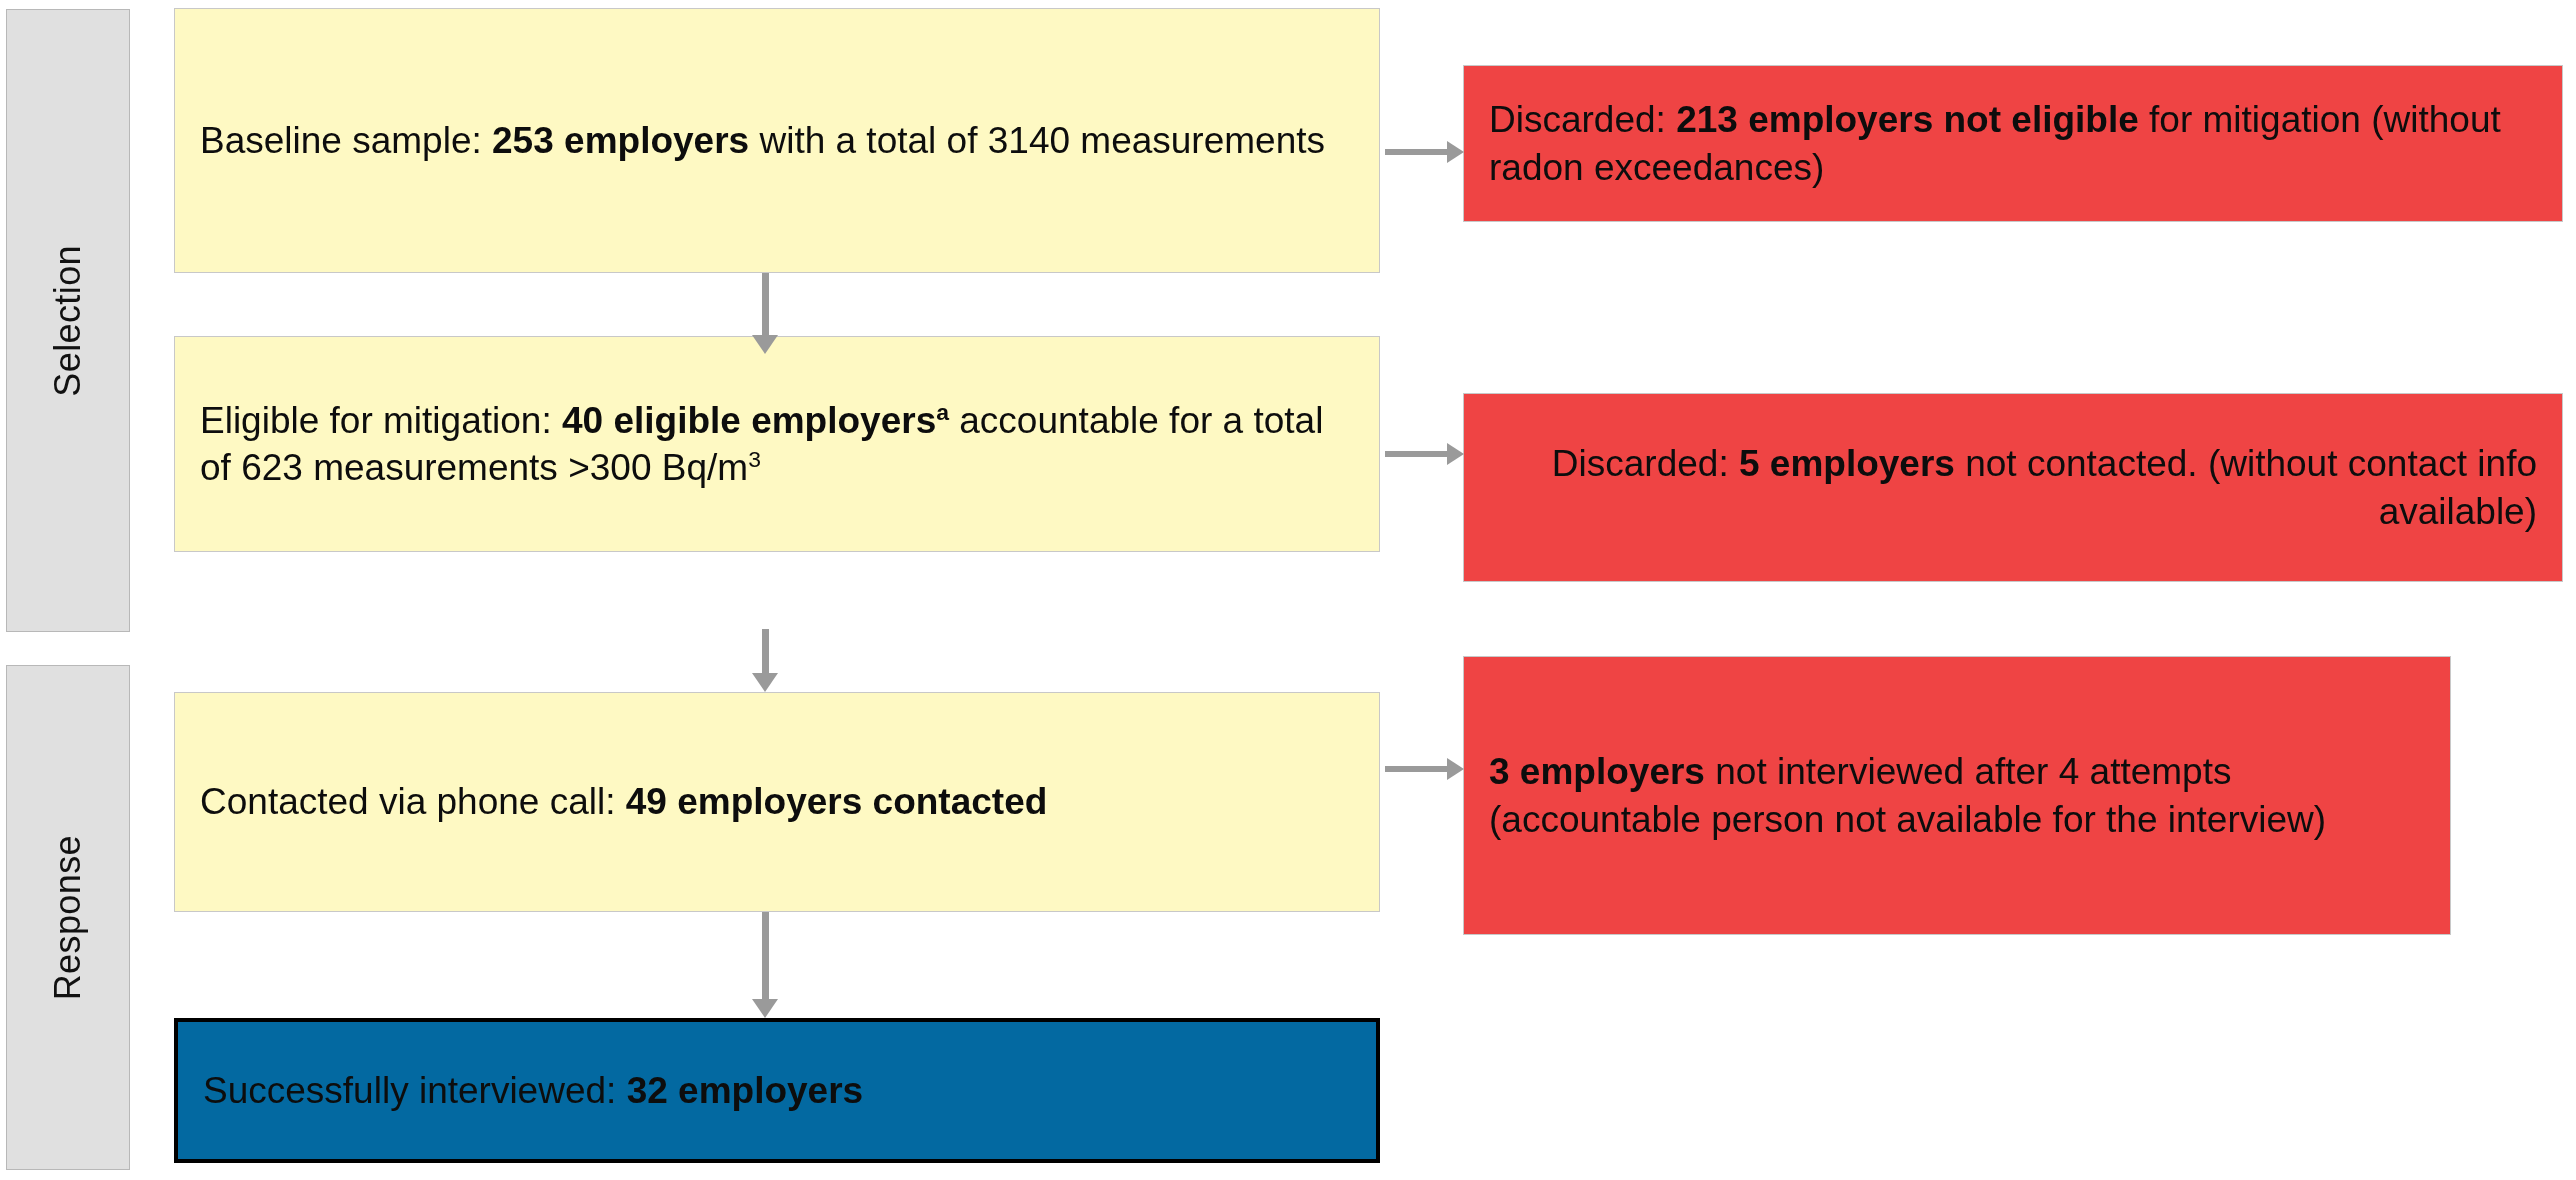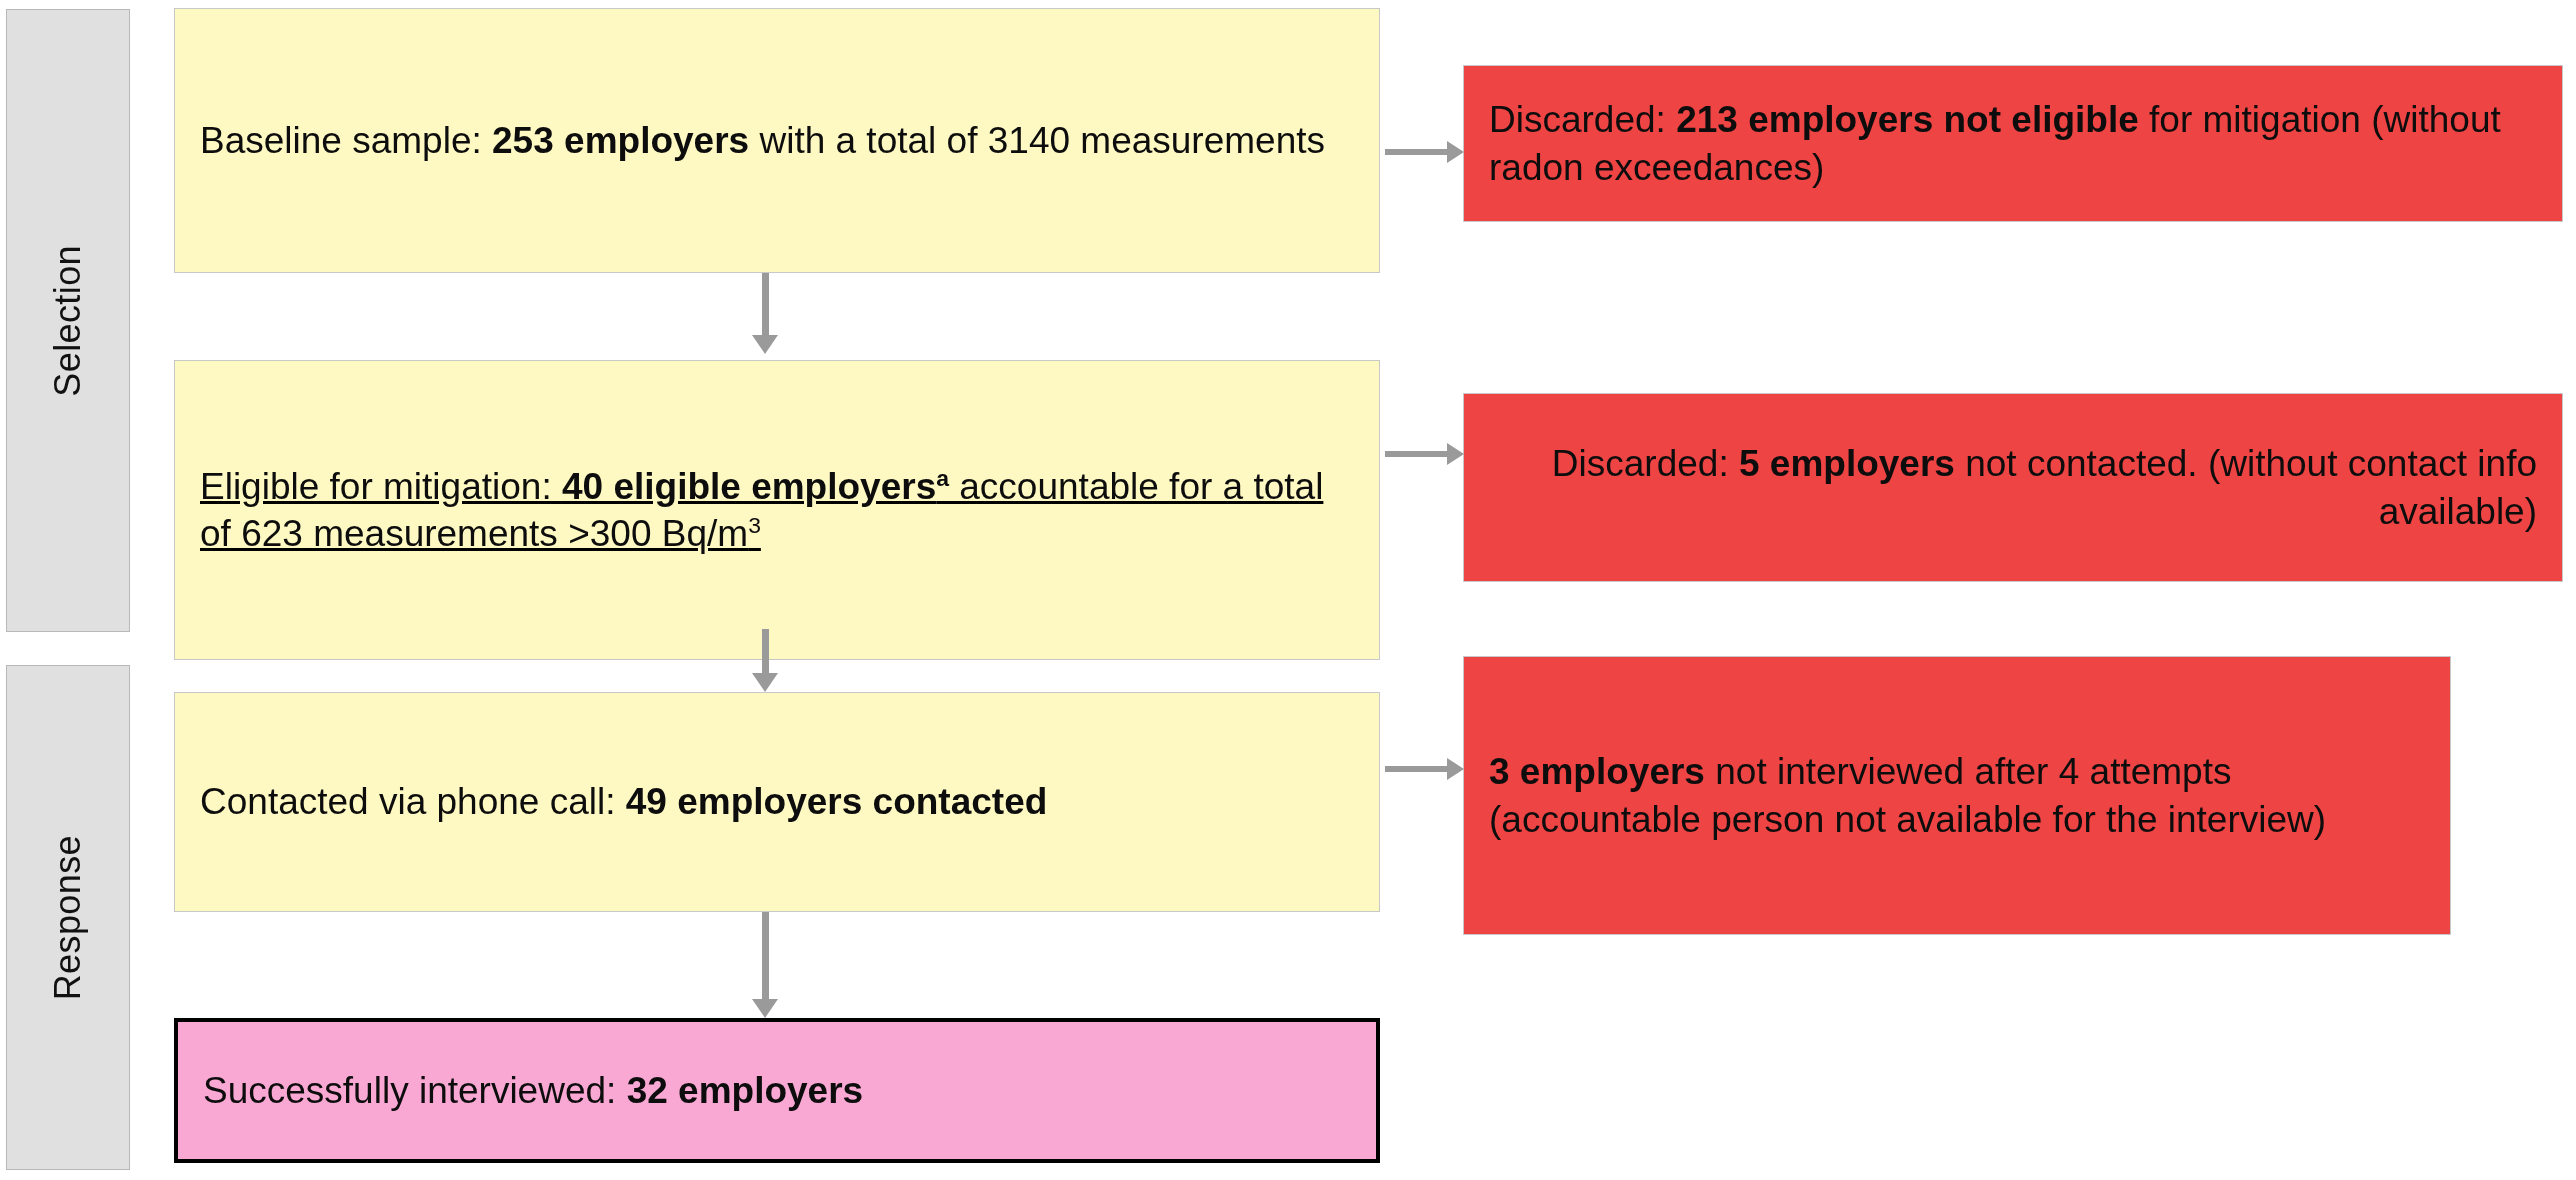--- a/index.html
+++ b/index.html
@@ -54,21 +54,21 @@
 
   .main-box {
     background: #fef9c3;
     border: 1.6px solid #c8c8c8;
   }
   .side-box {
     background: #ef4444;
     border: 1.6px solid #c8c8c8;
   }
   .final-box {
-    background: #f9a8d4;
+    background: #0369a1;
     border: 4.7px solid #000000;
     align-items: center;
   }
 
   sup { font-size: 0.62em; vertical-align: super; line-height: 0; }
 
   
   .arrow-v, .arrow-h {
     position: absolute;
   }
@@ -119,21 +119,21 @@
   </div>
 
   <div class="phase-label" style="left:6.3px; top:665px; width:122px; height:503px;">
     <span>Response</span>
   </div>
 
   <div class="box main-box" style="left:174px; top:7.9px; width:1206px; height:265px;">
     <div class="txt">Baseline sample: <b>253 employers</b> with a total of 3140 measurements</div>
   </div>
 
-  <div class="box main-box" style="left:174px; top:360px; width:1206px; height:300px;text-decoration:underline;">
+  <div class="box main-box" style="left:174px; top:336px; width:1206px; height:216px;">
     <div class="txt">Eligible for mitigation: <b>40 eligible employers<sup>a</sup></b> accountable for a total of 623 measurements &gt;300 Bq/m<sup>3</sup></div>
   </div>
 
   <div class="box main-box" style="left:174px; top:692px; width:1206px; height:220px;">
     <div class="txt">Contacted via phone call: <b>49 employers contacted</b></div>
   </div>
 
   <div class="box final-box" style="left:174px; top:1018px; width:1206px; height:145px;">
     <div class="txt">Successfully interviewed: <b>32 employers</b></div>
   </div>

